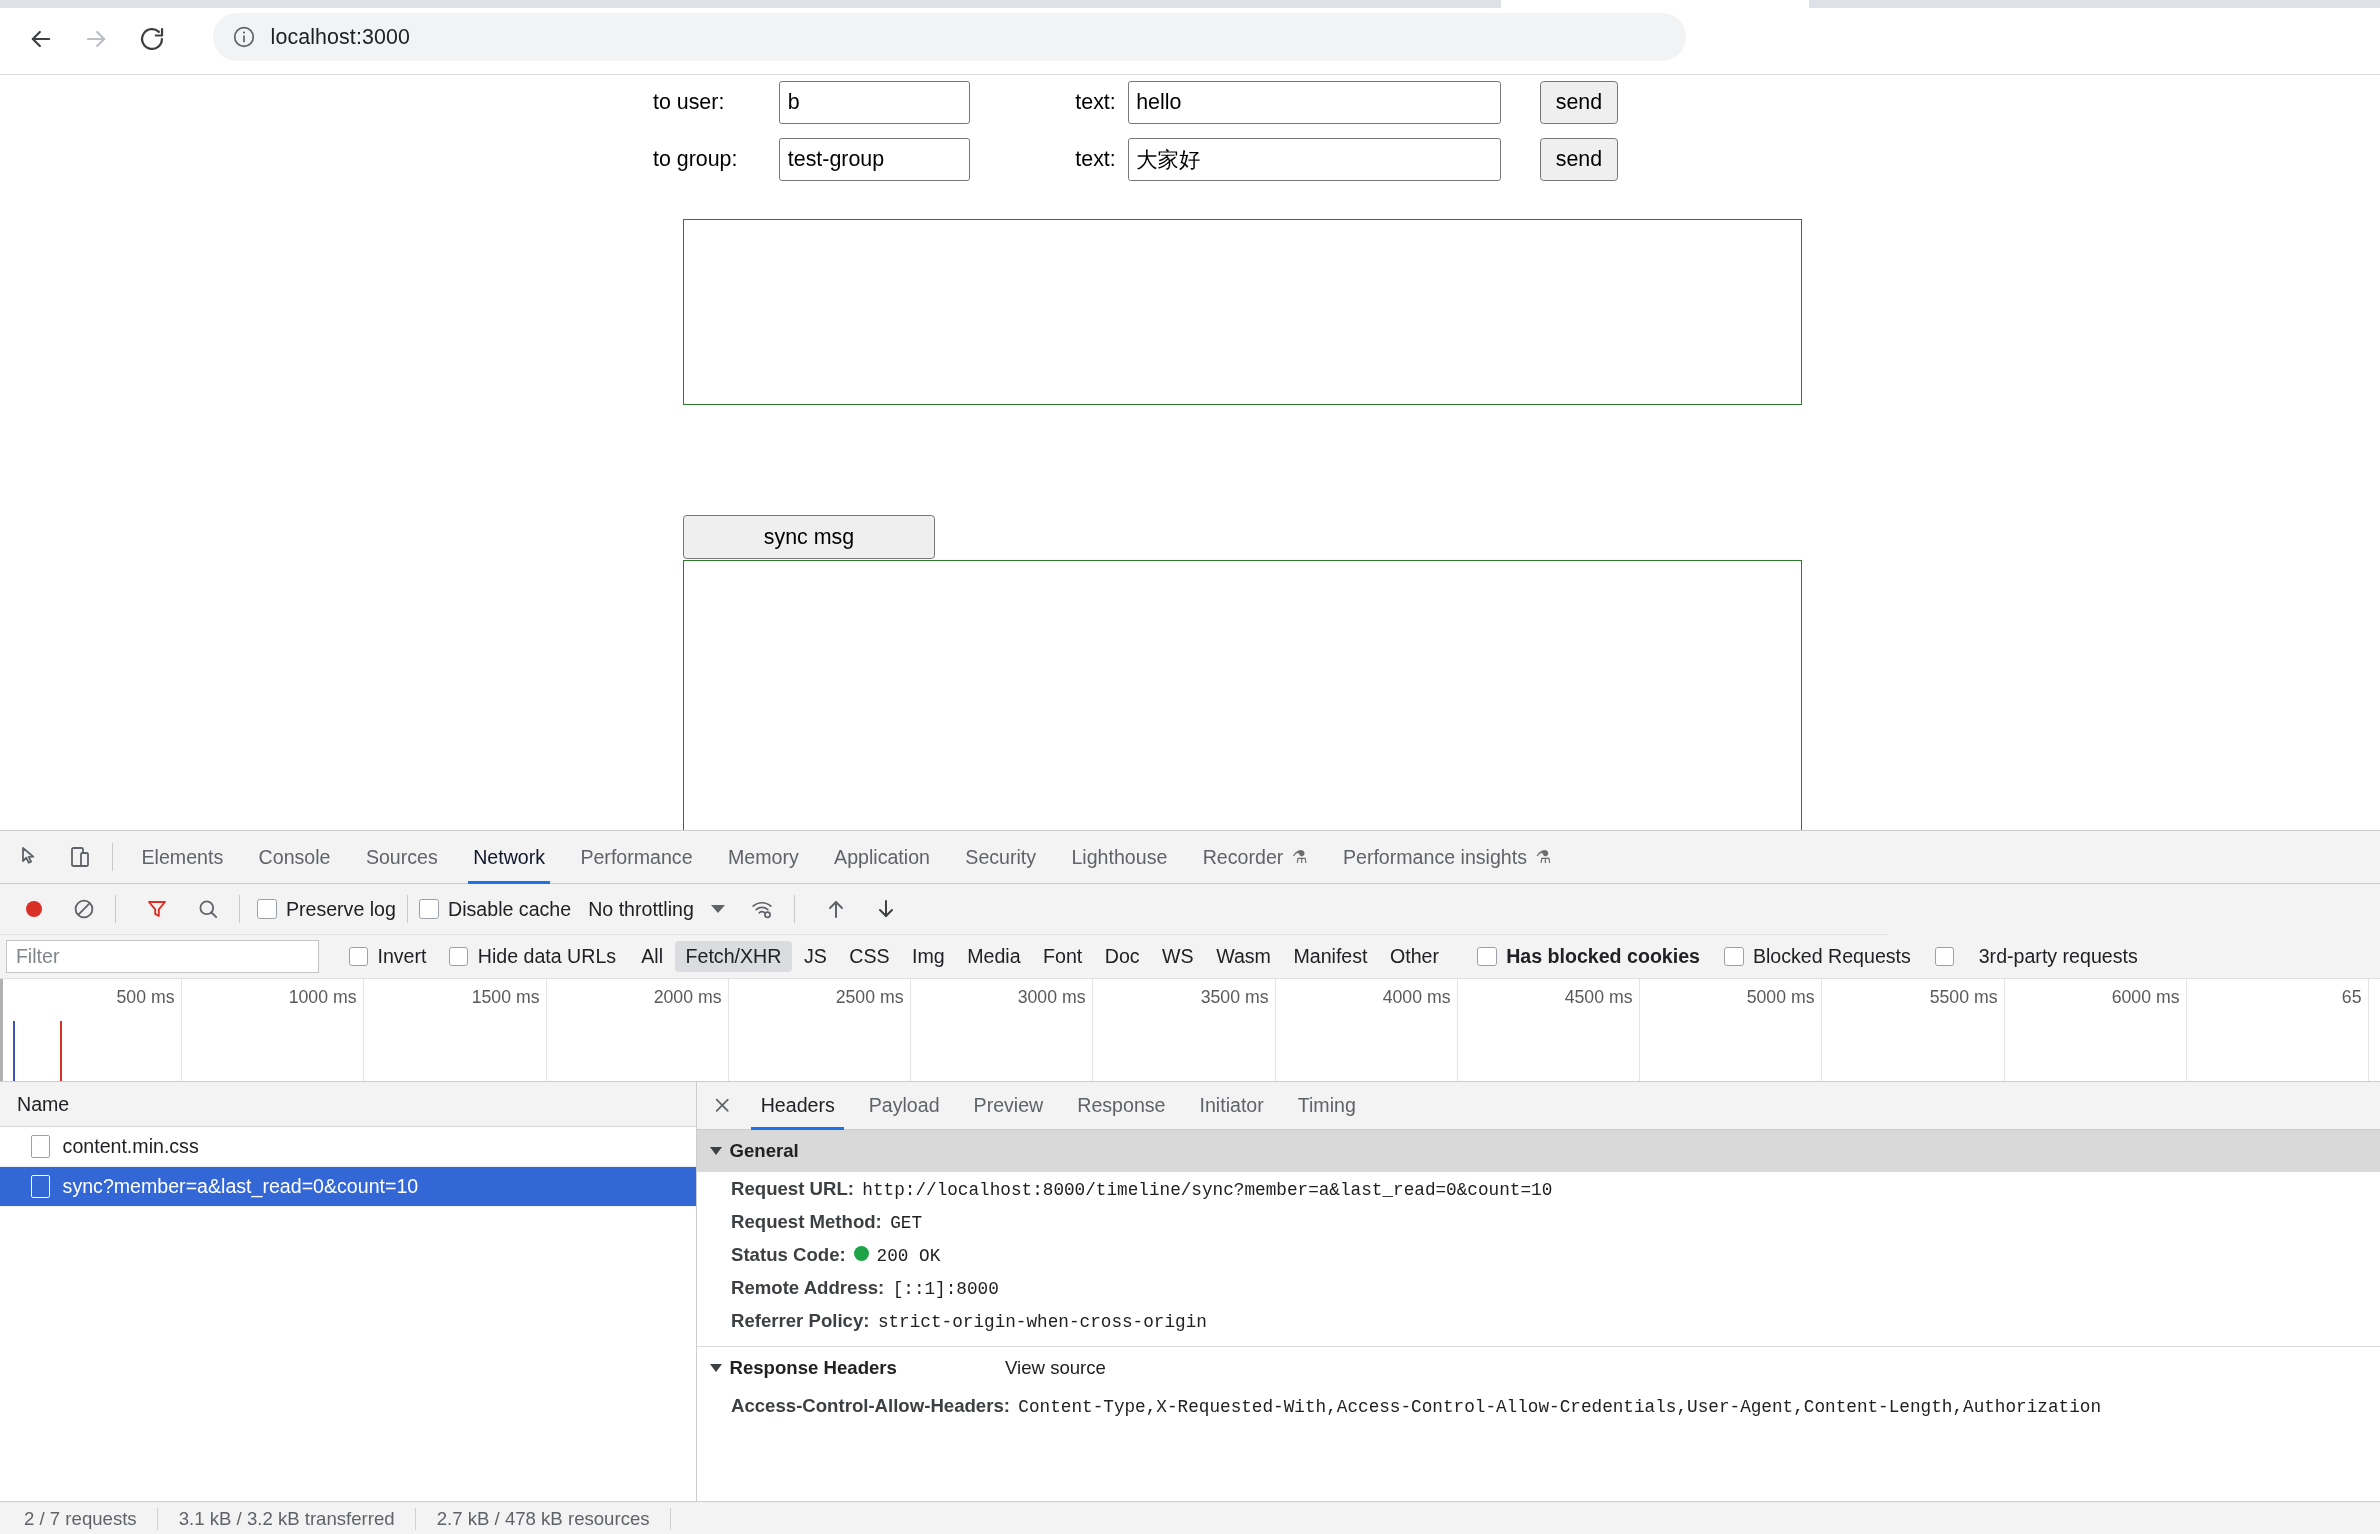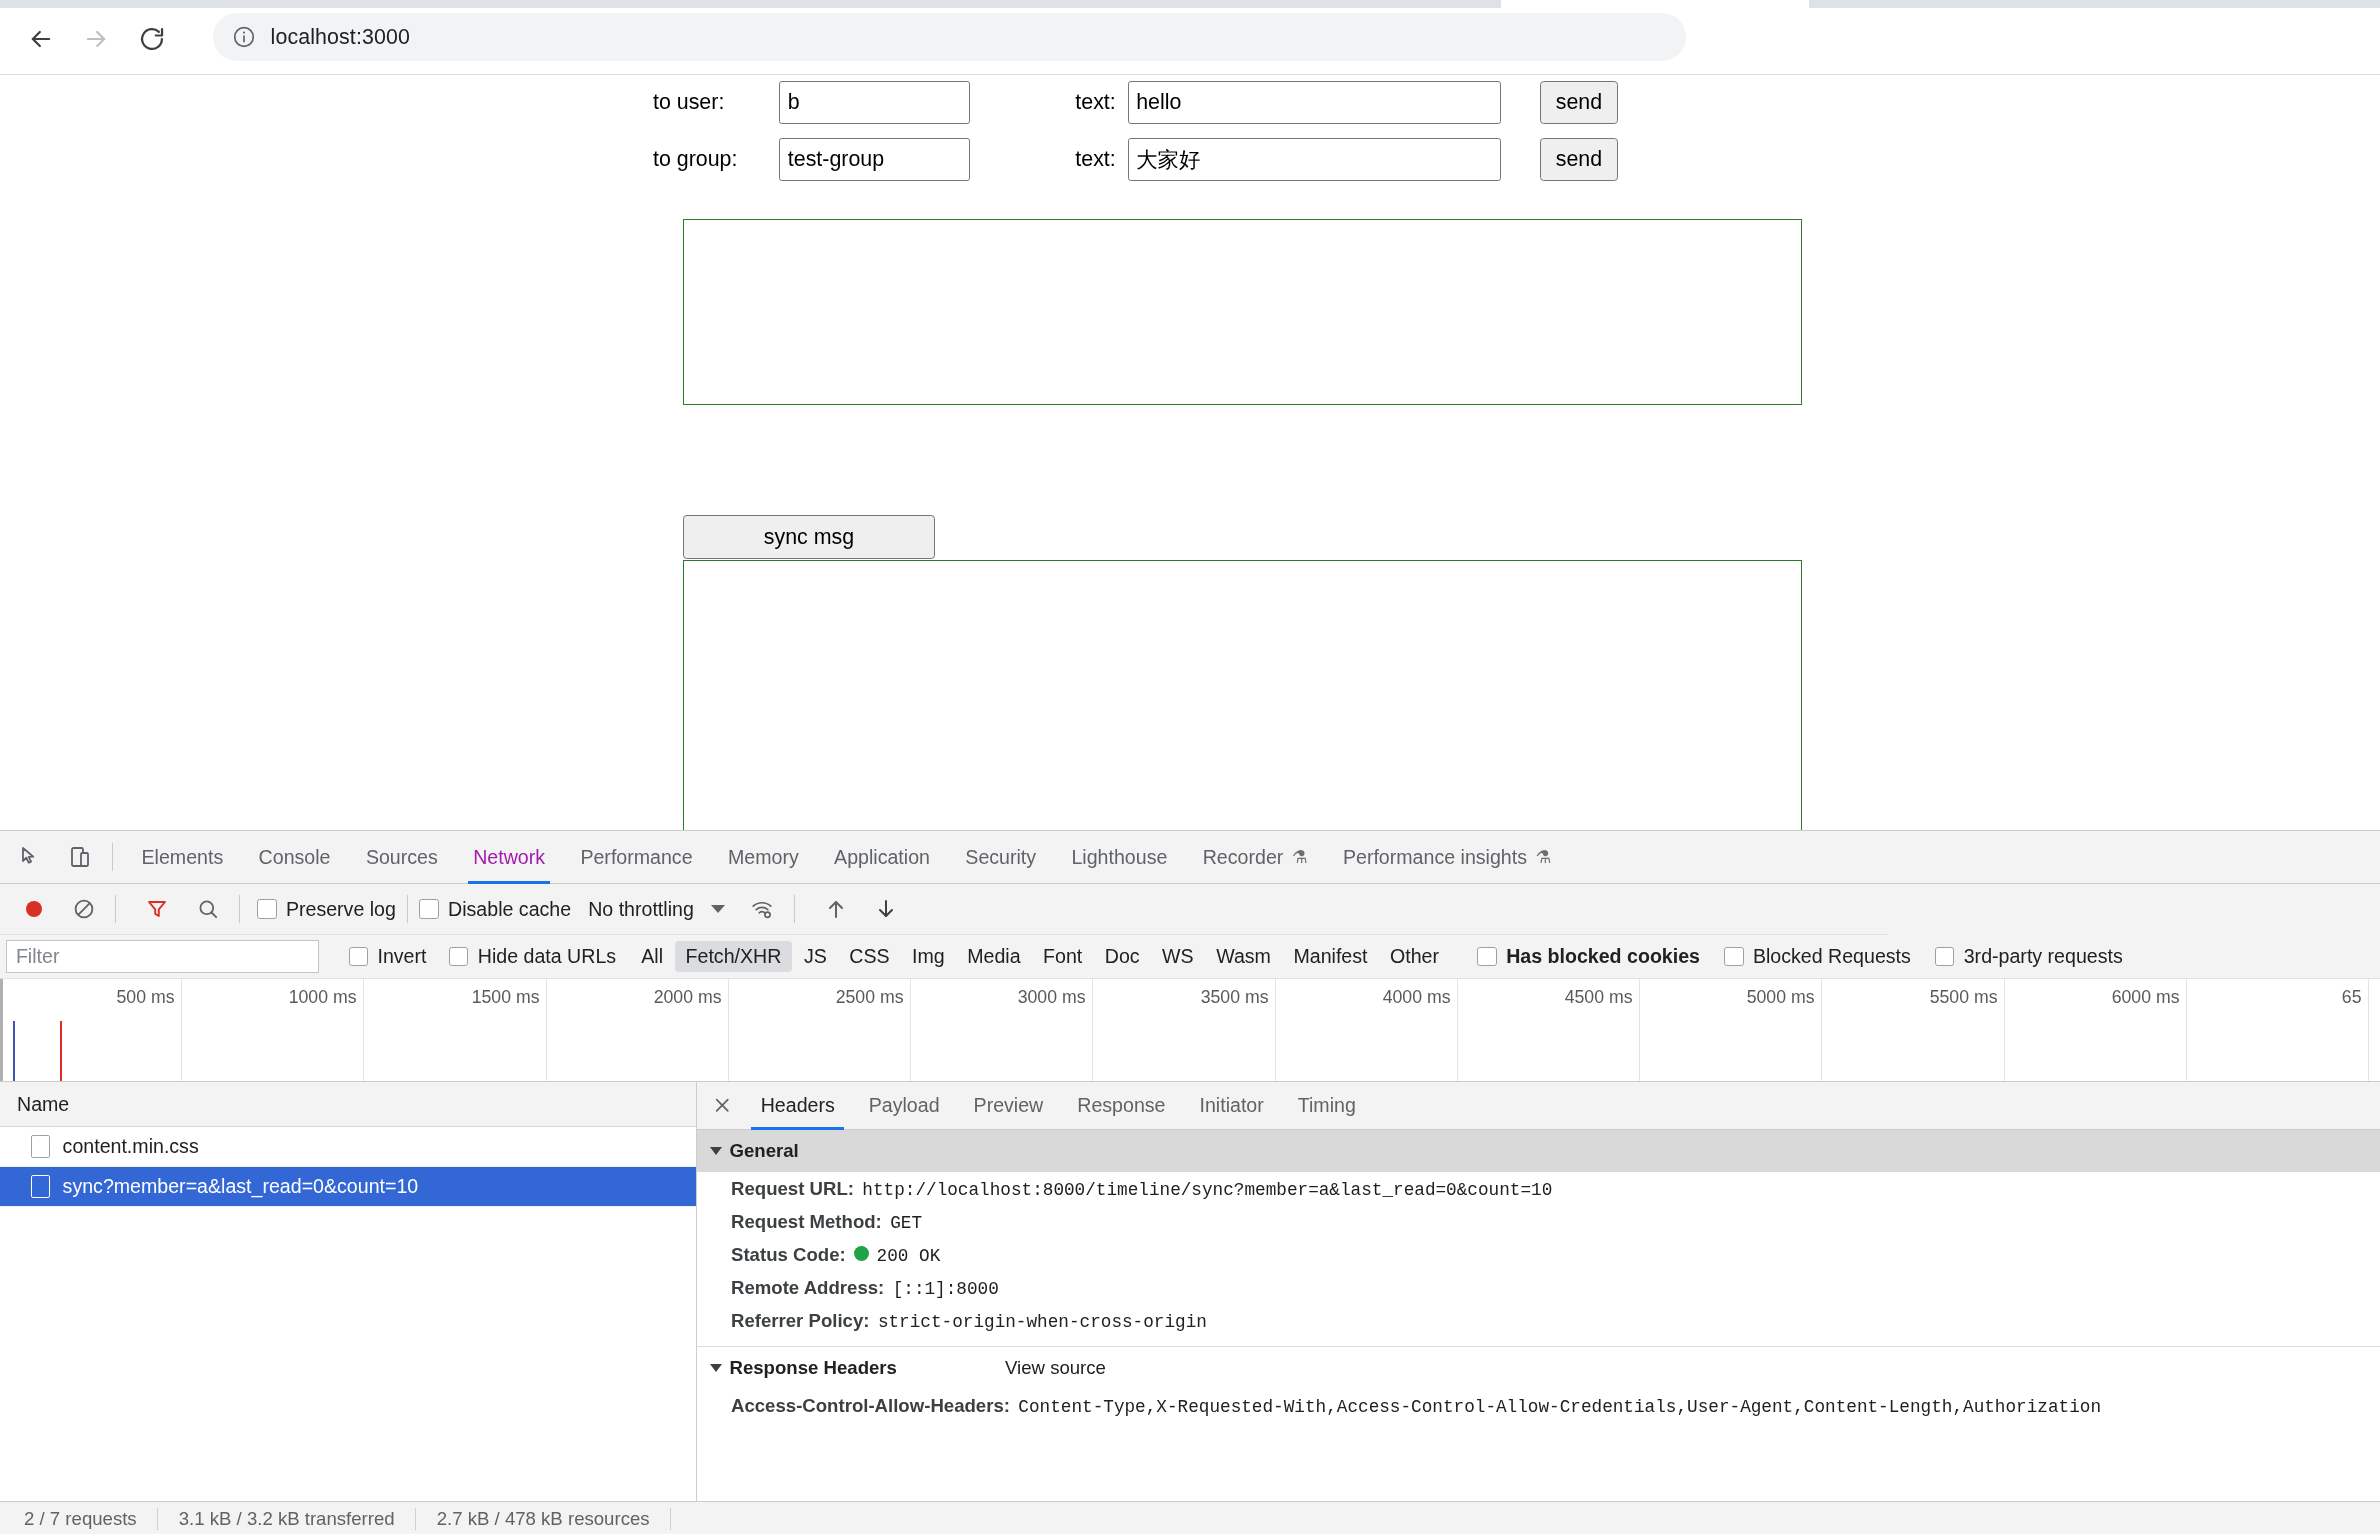--- a/index.html
+++ b/index.html
@@ -133,21 +133,21 @@
     cursor: pointer;
   }
   .dt-sep {
     width: 0.9px; height: 28px; background: #cacaca; margin: 0 11.2px;
   }
   .dt-tab {
     height: 53px; display: flex; align-items: center;
     padding: 0 17.7px; font-size: 19.6px; color: #5f6368;
     cursor: pointer; position: relative; white-space: nowrap;
   }
-  .dt-tab.active { color: #a21caf; }
+  .dt-tab.active { color: #0f172a; }
   .dt-tab.active::after {
     content: ""; position: absolute; left: 13px; right: 13px; bottom: 0;
     height: 2.8px; background: #1a73e8;
   }
   .flask { margin-left: 8.4px; font-size: 17.7px; color: #6e6e6e; }
 
   #dt-netbar {
     position: absolute; top: 53px; left: 0; width: 1888px; height: 51px;
     background: #f3f3f3;
     border-bottom: 0.9px solid #e0e0e0;
@@ -509,21 +509,21 @@
         <div class="chip">Other</div>
       </div>
     <div class="cb-wrap" style="margin-left:28px;font-weight:bold;">
       <span class="cb"></span>
       <span class="cb-label">Has blocked cookies</span>
     </div>
     <div class="cb-wrap" style="margin-left:24px;">
       <span class="cb"></span>
       <span class="cb-label">Blocked Requests</span>
     </div>
-    <div class="cb-wrap" style="margin-left:24px;">
+    <div class="cb-wrap" style="margin-left:24px;gap:15px;">
       <span class="cb"></span>
       <span class="cb-label">3rd-party requests</span>
     </div>
   </div>
 
   <div id="dt-overview">
     <div id="ov-left-edge"></div>
     <div id="ov-ticks">
         <div class="ov-tick" style="left: 0px; width: 182px;">
           <span>500 ms</span>

